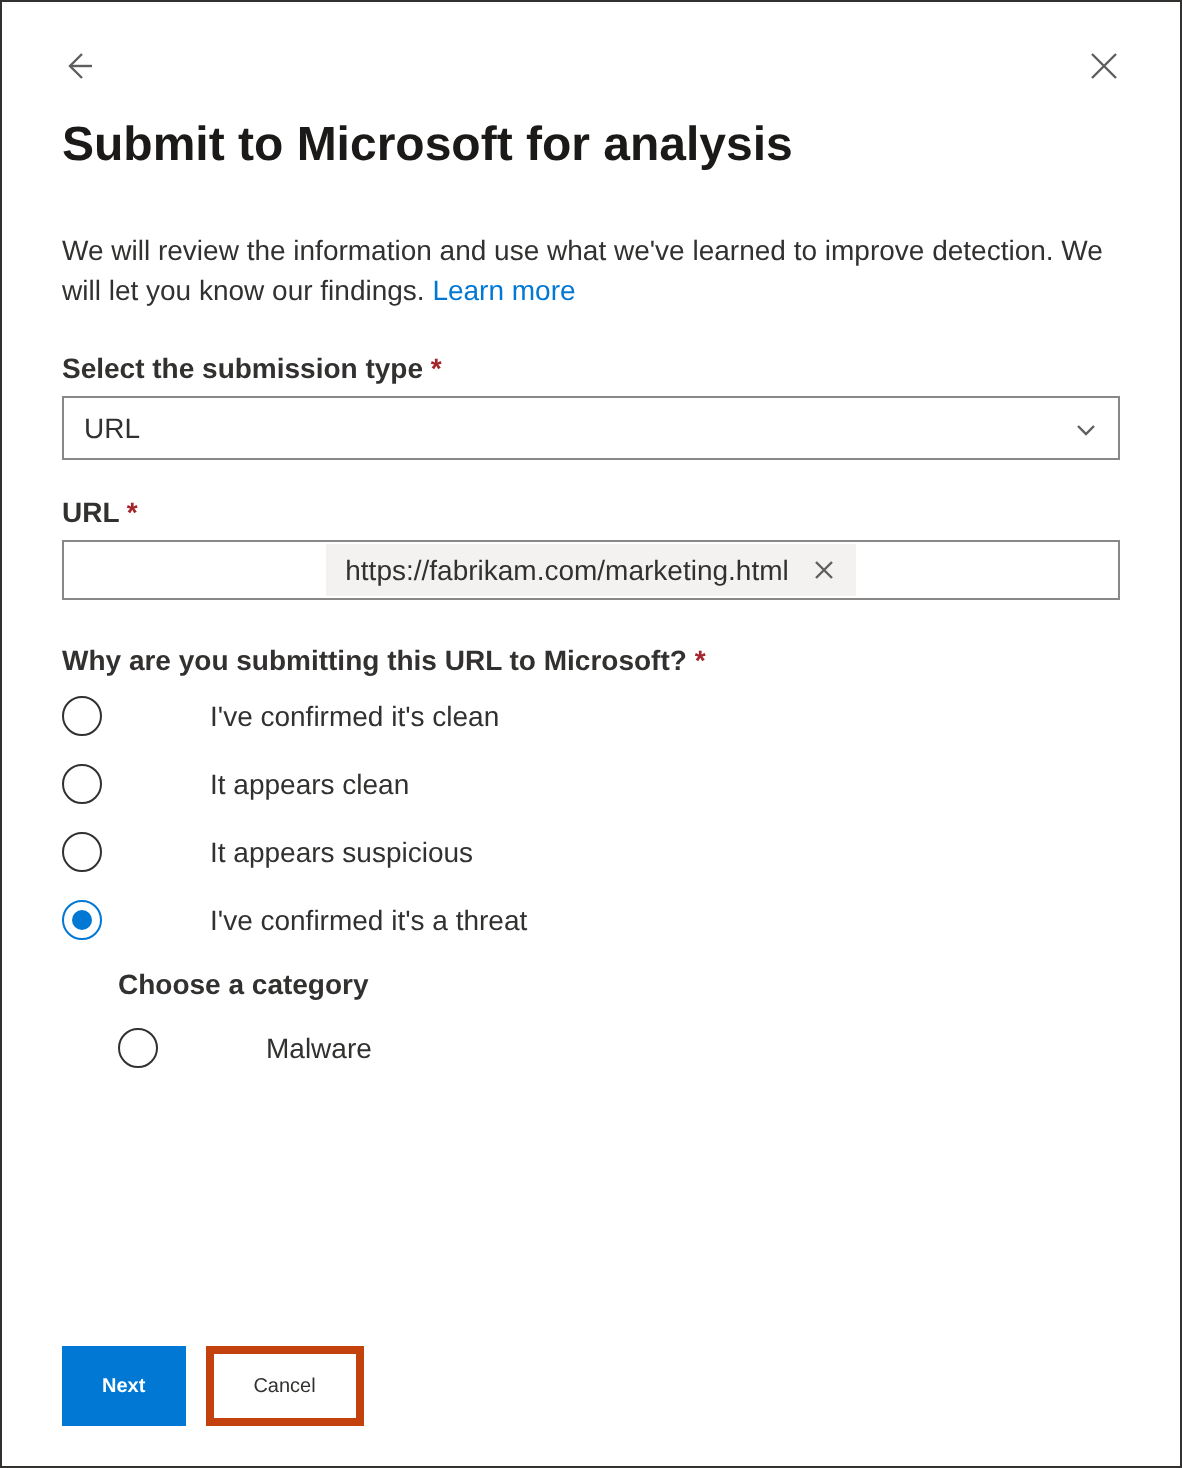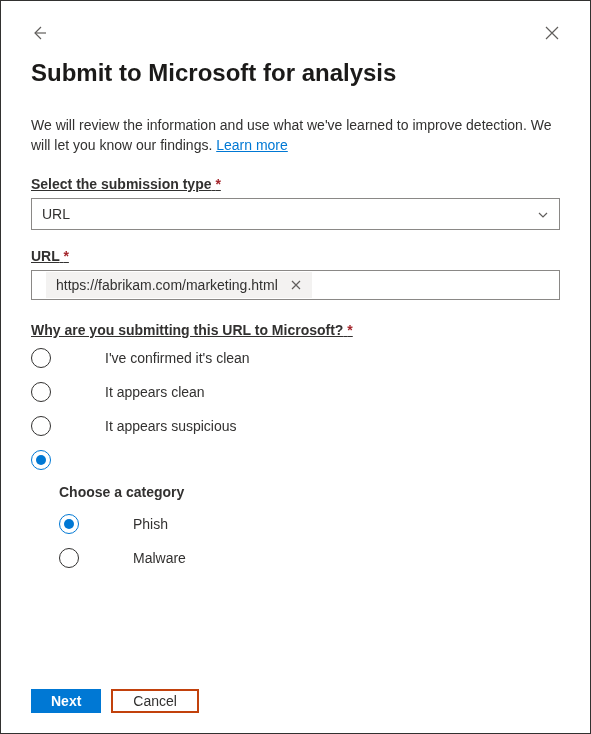--- a/index.html
+++ b/index.html
@@ -41,31 +41,29 @@
       margin-bottom: 28px;
     }
     .description {
       font-size: 14px;
       color: #323130;
       line-height: 1.45;
       margin-bottom: 20px;
     }
     .link {
       color: #0078d4;
-      text-decoration: underline;
       cursor: pointer;
       text-align: right;
     }
     .field-label {
       font-size: 14px;
       font-weight: 600;
       color: #323130;
       margin-bottom: 6px;
       display: block;
-      text-decoration: underline;
     }
     .required {
       color: #a4262c;
     }
     .select-box {
       width: 100%;
       border: 1px solid #8a8886;
       height: 32px;
       display: flex;
       align-items: center;
@@ -85,20 +83,21 @@
       color: #605e5c;
     }
     .url-input-box {
       width: 100%;
       border: 1px solid #8a8886;
       height: 16px;
       display: flex;
       align-items: center;
       padding: 14px;
       margin-bottom: 22px;
+      justify-content: center;
     }
     .url-chip {
       background: #f3f2f1;
       height: 26px;
       display: inline-flex;
       align-items: center;
       padding: 0 6px 0 10px;
       font-size: 14px;
       color: #323130;
     }
@@ -160,39 +159,39 @@
       margin-bottom: 14px;
     }
     .button-row {
       position: absolute;
       bottom: 20px;
       left: 30px;
       display: flex;
       gap: 10px;
     }
     .btn {
-      height: 24px;
+      height: 40px;
       padding: 0 20px;
-      font-size: 14px;
+      font-size: 10px;
       cursor: pointer;
       display: inline-flex;
       align-items: center;
       justify-content: center;
       font-family: inherit;
     }
     .btn-primary {
       background: #0078d4;
       color: #fff;
       border: none;
       font-weight: 600;
     }
     .btn-secondary {
       background: #fff;
       color: #323130;
-      border: 2px solid #c2410c;
+      border: 4px solid #c2410c;
     }
   </style>
 </head>
 <body>
 
 <div class="top-bar">
   <span class="back-icon">
     <svg viewBox="0 0 16 16" fill="none" stroke="currentColor" stroke-width="1.2">
       <path d="M10 2 L4 8 L10 14"></path>
       <path d="M4 8 L15 8"></path>
@@ -251,31 +250,26 @@
     <span class="radio-label">It appears clean</span>
   </div>
   <div class="radio-item">
     <span class="radio-circle"></span>
     <span class="radio-label">It appears suspicious</span>
   </div>
   <div class="radio-item">
     <span class="radio-circle selected">
         <span class="radio-dot"></span>
       </span>
+    <span class="radio-label">I've confirmed it's a threat</span>
   </div>
 </div>
 
 <div class="sub-section">
   <div class="sub-heading">Choose a category</div>
-  <div class="radio-item">
-    <span class="radio-circle selected">
-        <span class="radio-dot"></span>
-      </span>
-    <span class="radio-label">Phish</span>
-  </div>
   <div class="radio-item">
     <span class="radio-circle"></span>
     <span class="radio-label">Malware</span>
   </div>
 </div>
 
 <div class="button-row">
   <button class="btn btn-primary">Next</button>
   <button class="btn btn-secondary">Cancel</button>
 </div>

